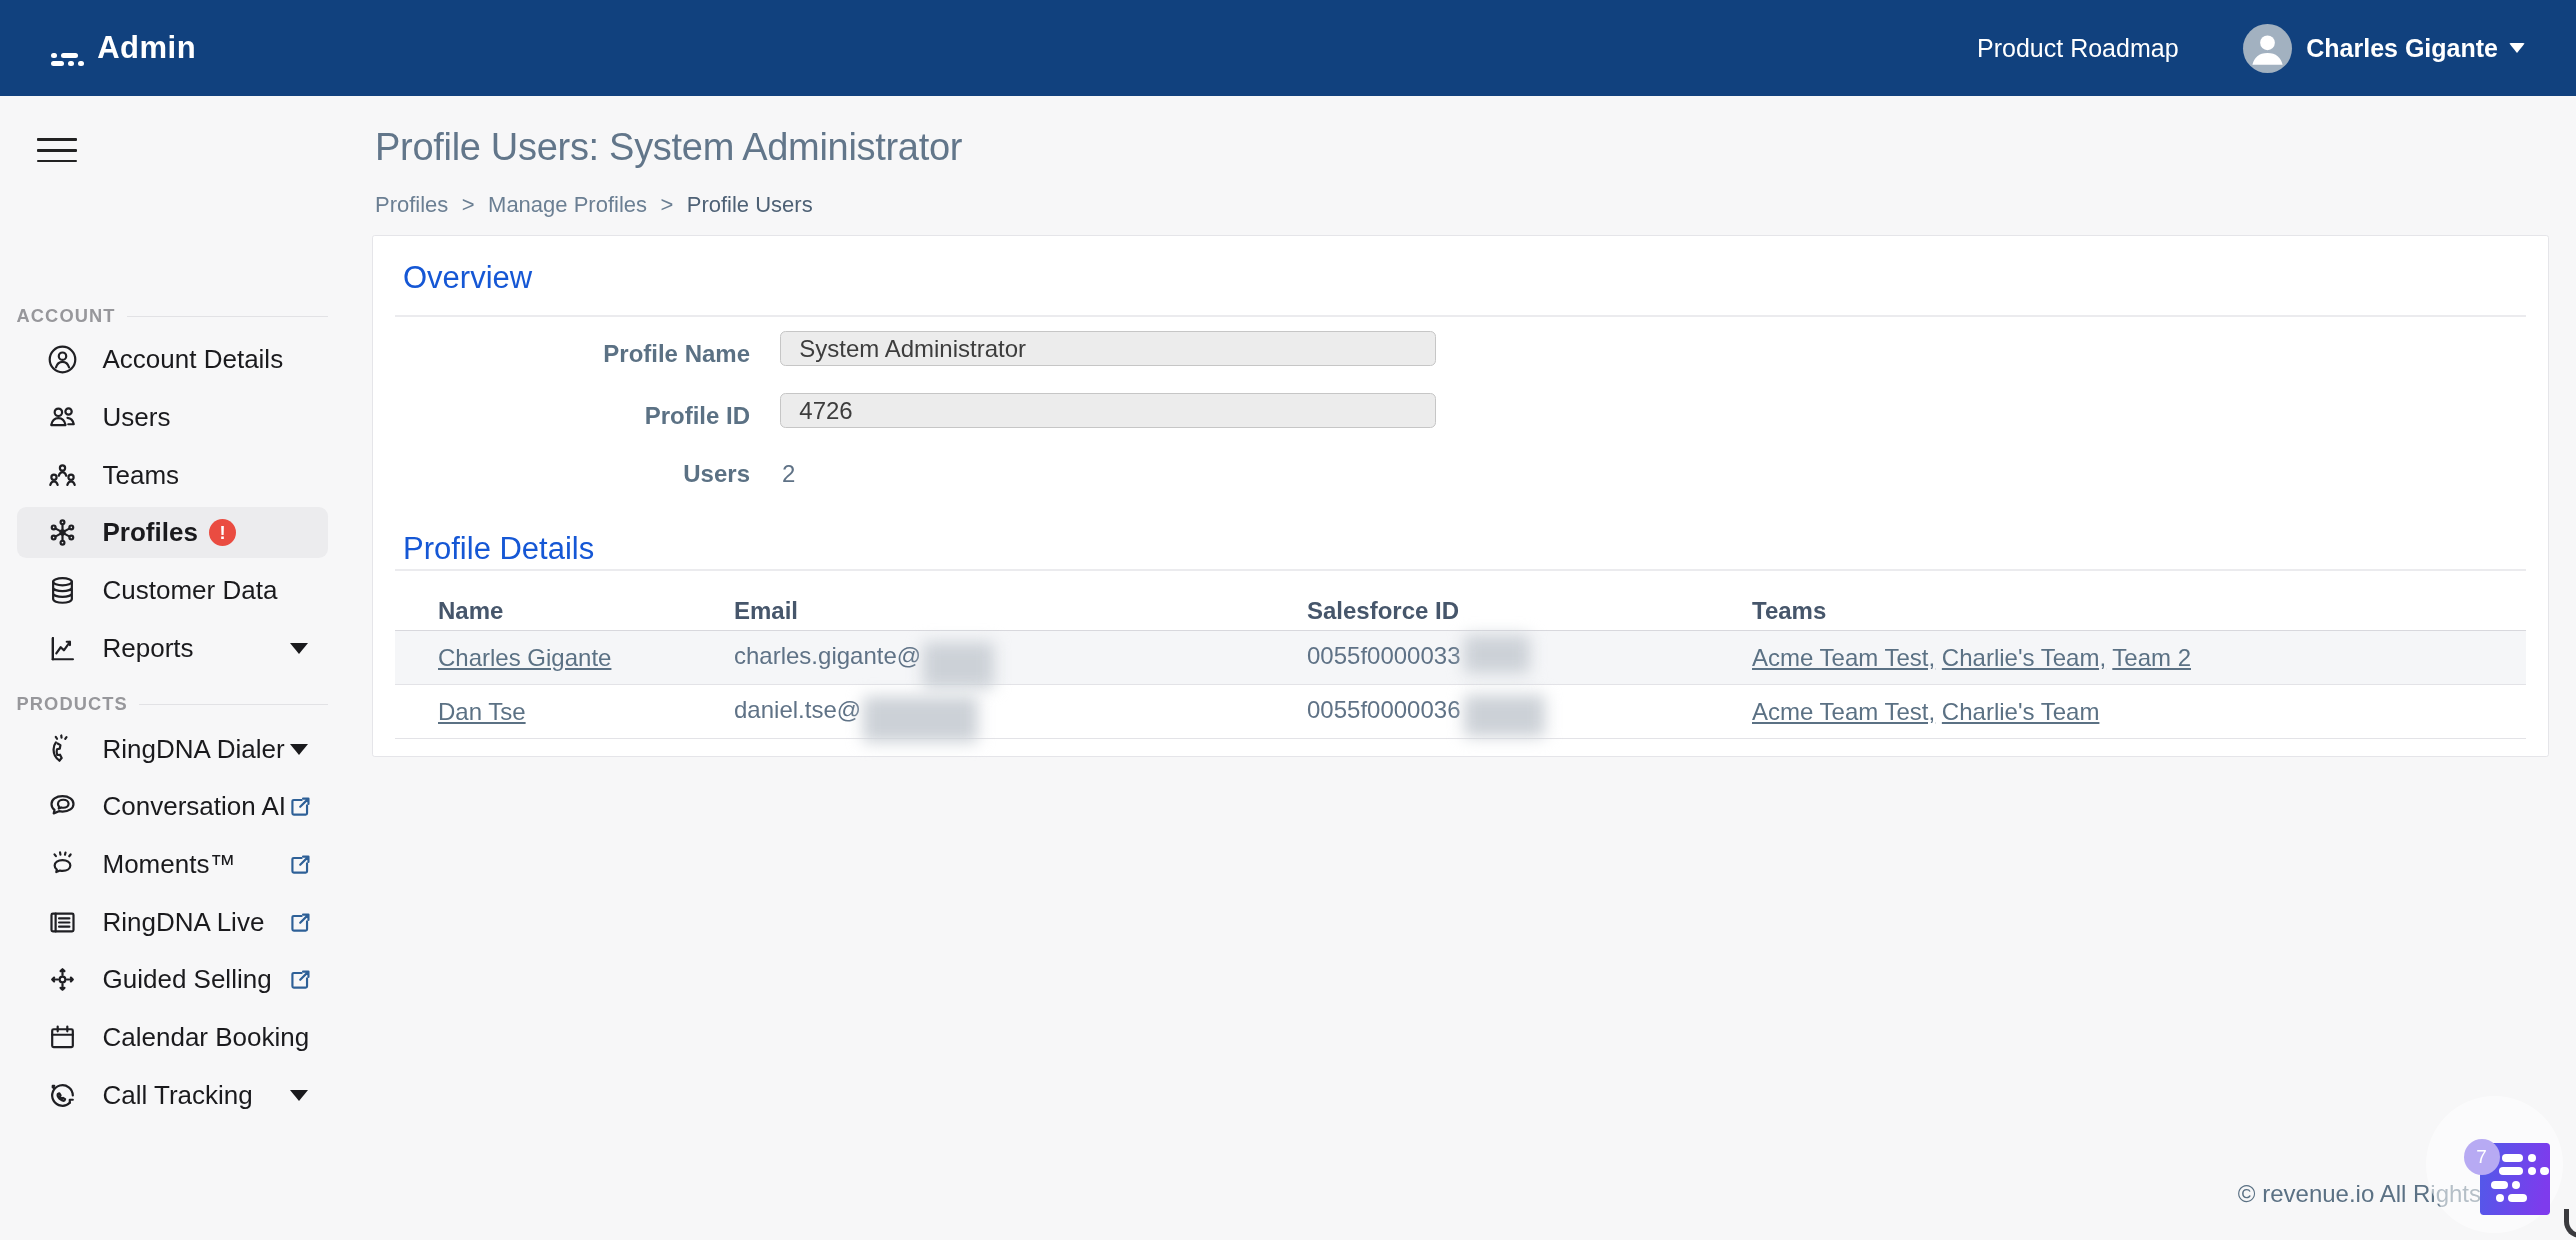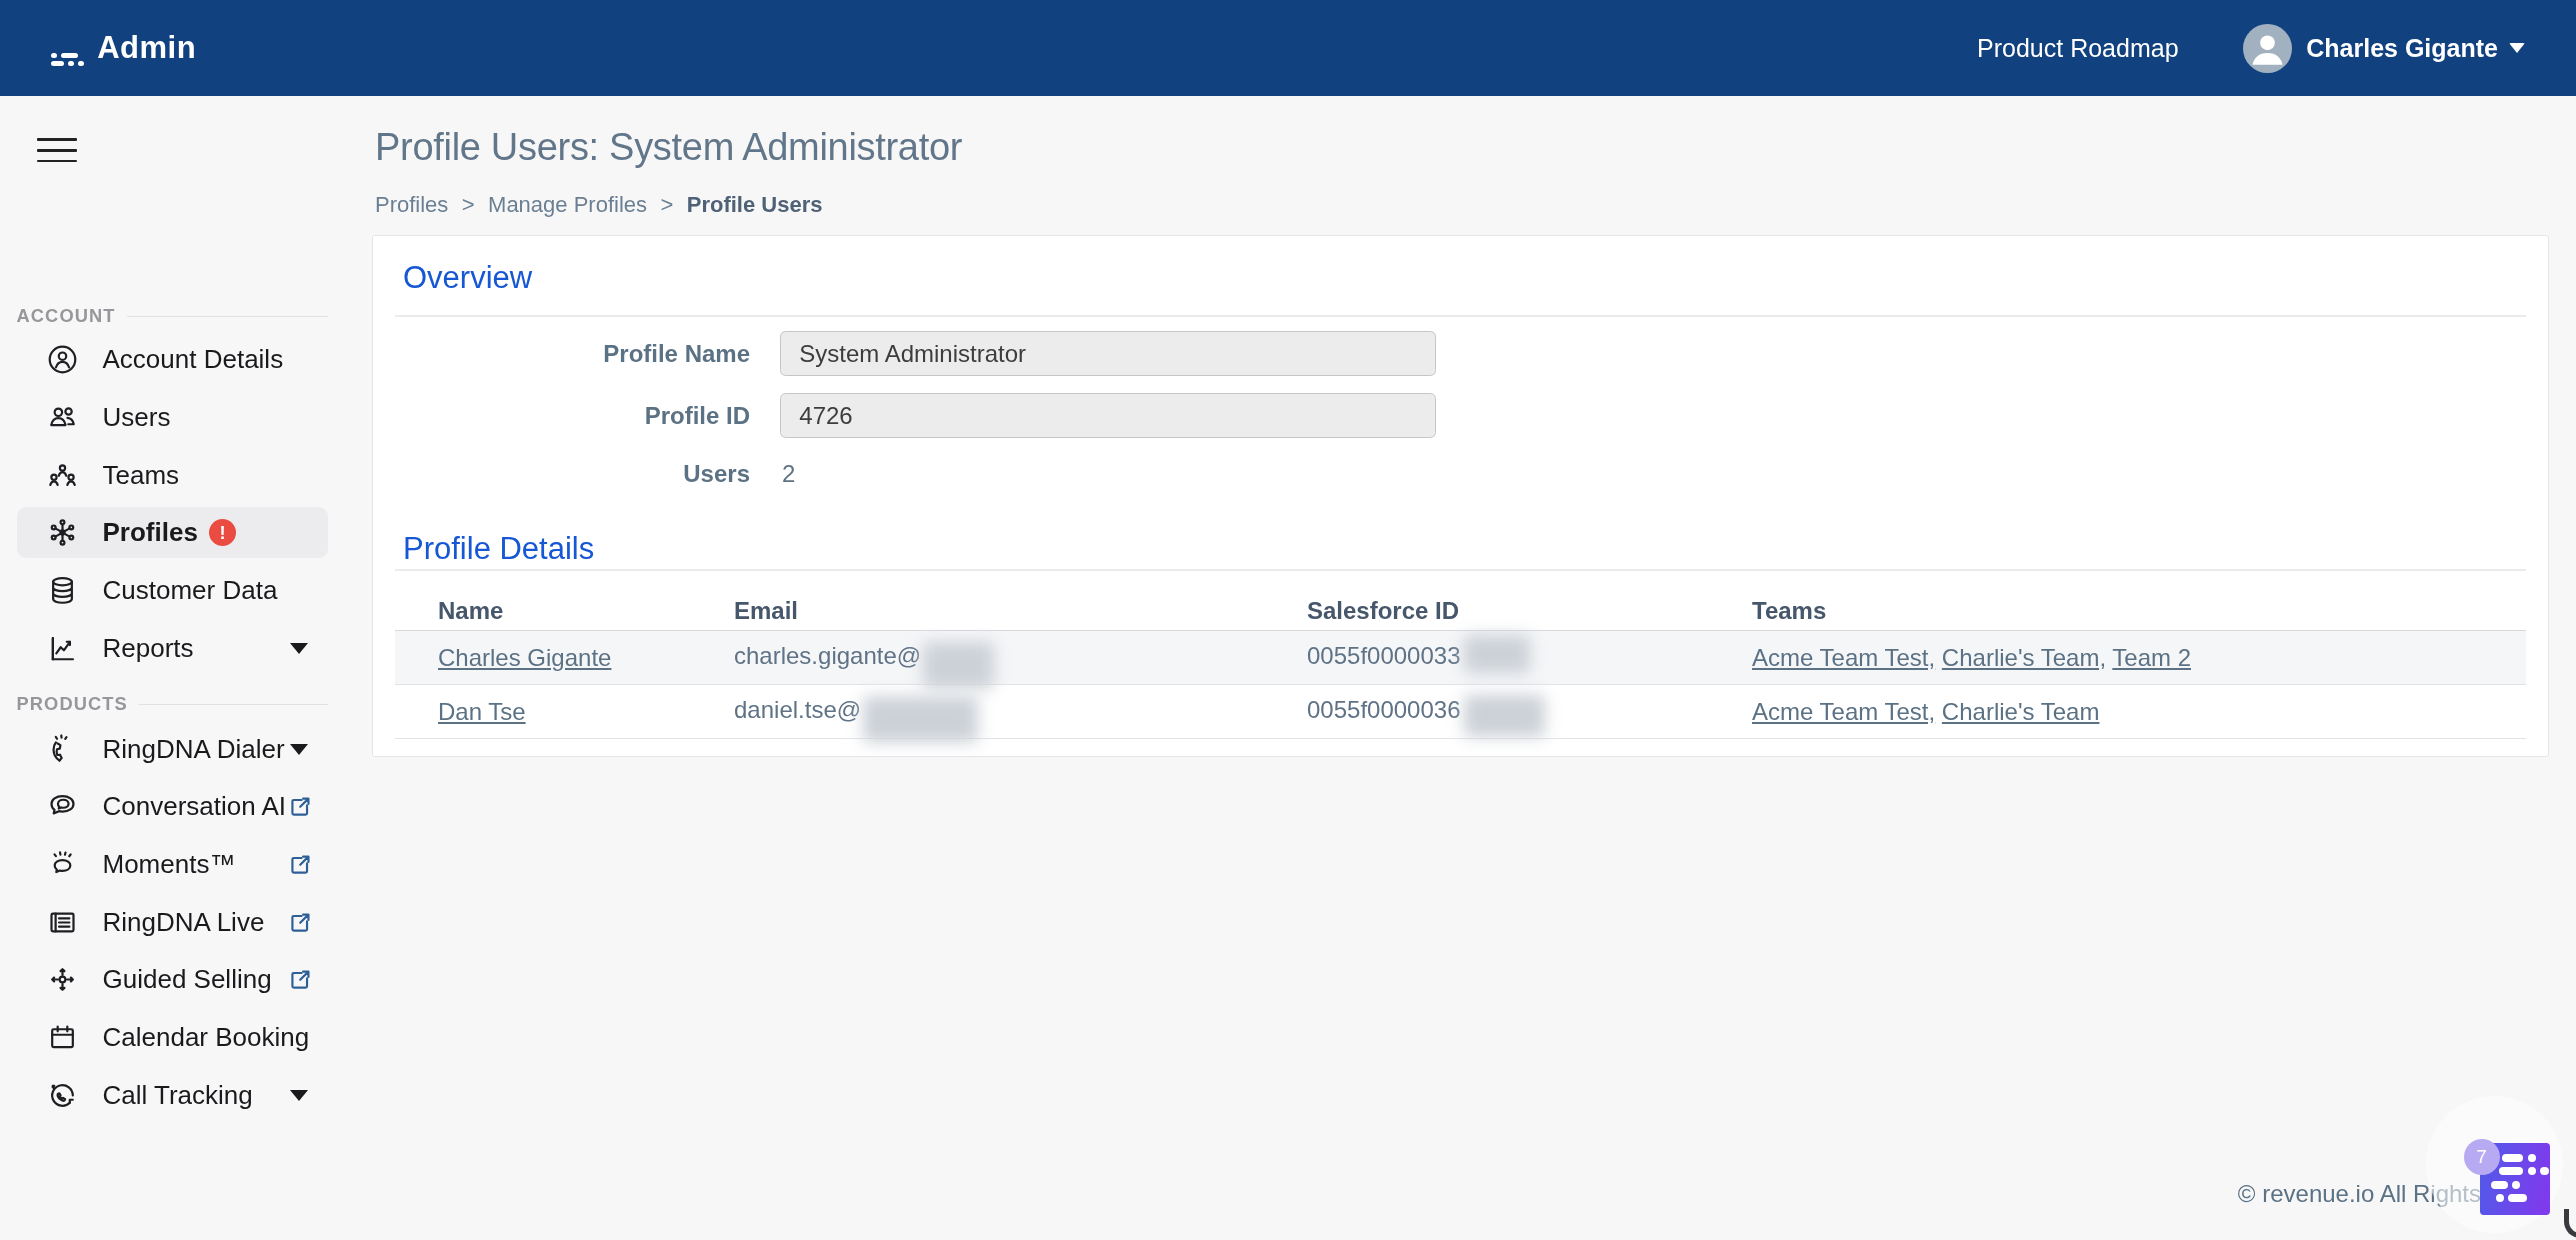--- a/index.html
+++ b/index.html
@@ -41,30 +41,30 @@
   .caret-down-dark { width:0; height:0; border-left:9.2px solid transparent; border-right:9.2px solid transparent;
             border-top:11px solid #1a1a1d; position:absolute; right:20px; }
   .ext-ic { position:absolute; right:14.7px; width:26px; height:26px; }
 
   
   .page-title { position:absolute; left:375px; top:126px; font-size:38px; color:#62768a;
             letter-spacing:-0.3px; }
   .breadcrumb { position:absolute; left:375px; top:192px; font-size:22px; color:#6b7f93; }
   .breadcrumb a { color:#6b7f93; text-decoration:none; cursor:pointer; }
   .breadcrumb .sep { margin:0 7.3px; }
-  .breadcrumb .current { font-weight:bold; color:#4e6175; }
+  .breadcrumb .current { font-weight:normal; color:#4e6175; }
 
   .card { position:absolute; left:372px; top:235px; width:2177px; height:522px; background:#fff;
             border:0.9px solid #e5e5e9; border-radius:2.7px; }
   .section-heading { position:absolute; left:30px; font-size:31px; color:#1557d5; }
   .divider { position:absolute; left:22px; width:2131px; height:1.8px; background:#ebebee; }
 
   .field-label { position:absolute; left:0; width:377px; text-align:right; font-size:24px;
             font-weight:bold; color:#5b7184; }
-  .field-input { position:absolute; left:407px; width:656px; height:45px; background:#ececec;
+  .field-input { position:absolute; left:407px; width:656px; height:35px; background:#ececec;
             border:0.9px solid #c6c6c6; border-radius:5.5px; font-size:24px; color:#3d3d3d;
             padding:0 18.3px; font-family:"Liberation Sans", sans-serif; }
   .field-value { position:absolute; left:409px; font-size:24px; color:#5f7286; }
 
   .tbl { position:absolute; left:22px; top:355px; width:2131px; }
   .tbl-head { display:flex; height:40px; align-items:center; border-bottom:1.8px solid #d8d8dd;
             font-size:24px; font-weight:bold; color:#46566b; }
   .tbl-row { display:flex; height:54px; align-items:center; border-bottom:1.8px solid #e3e3e7;
             font-size:24px; color:#5f7286; }
   .tbl-row.alt { background:#f5f6f8; }

